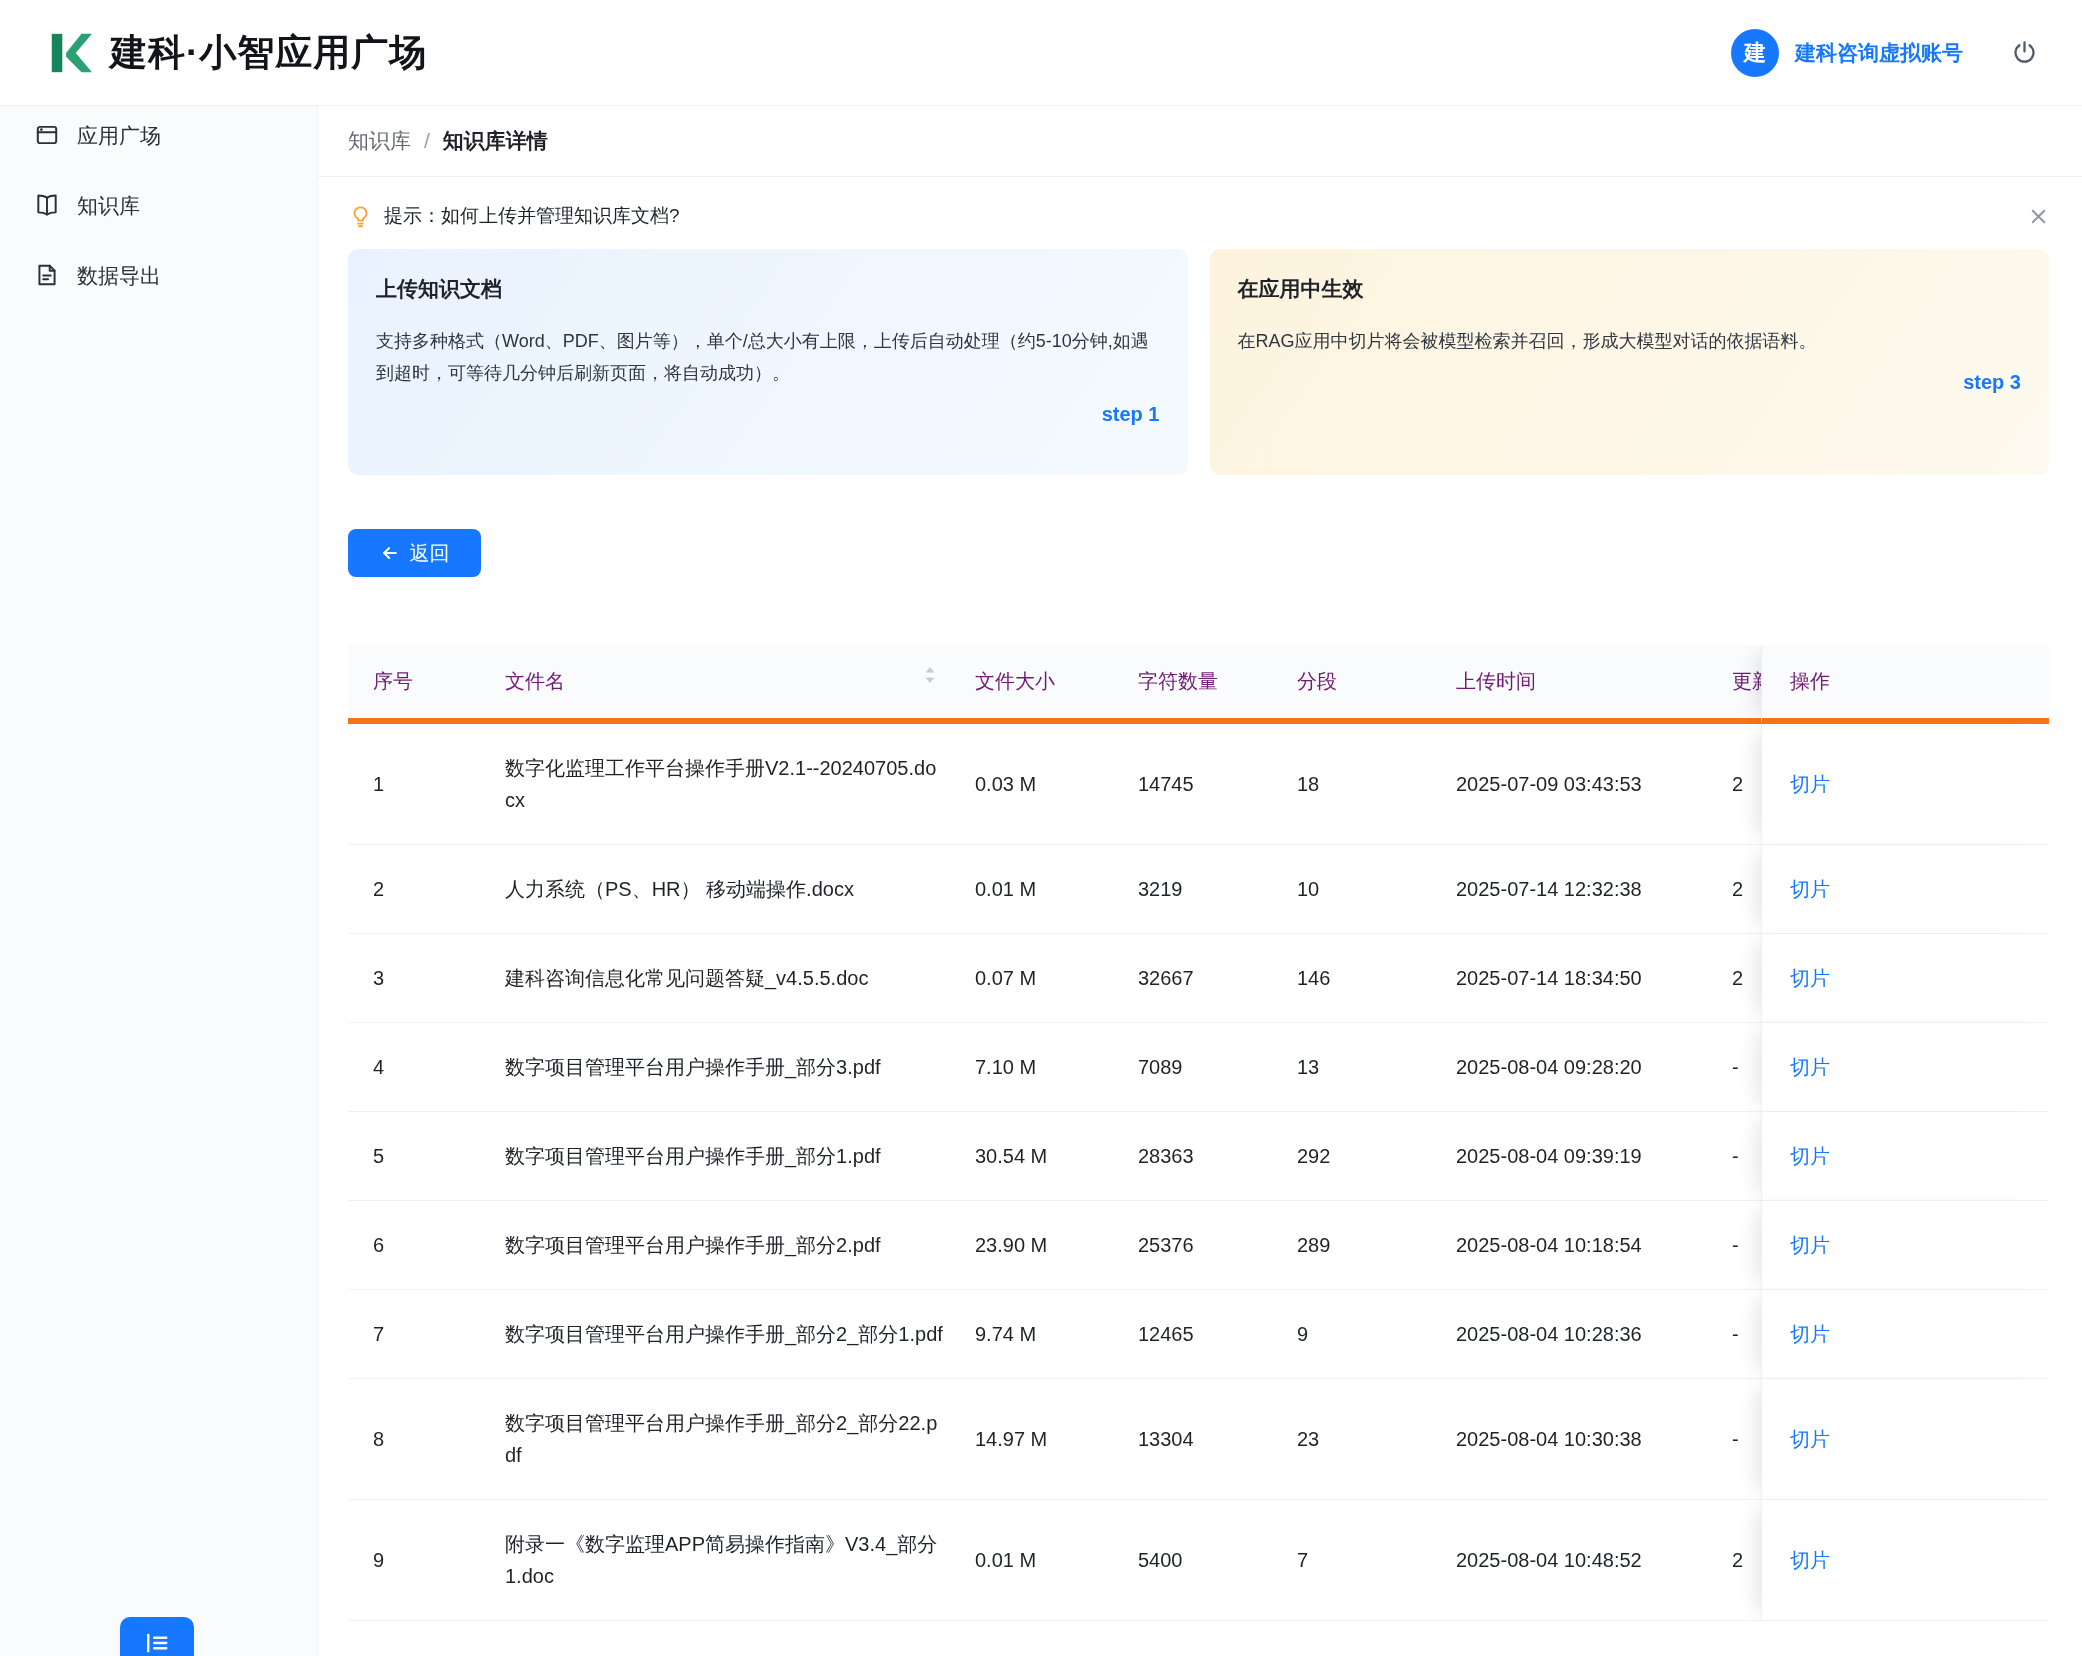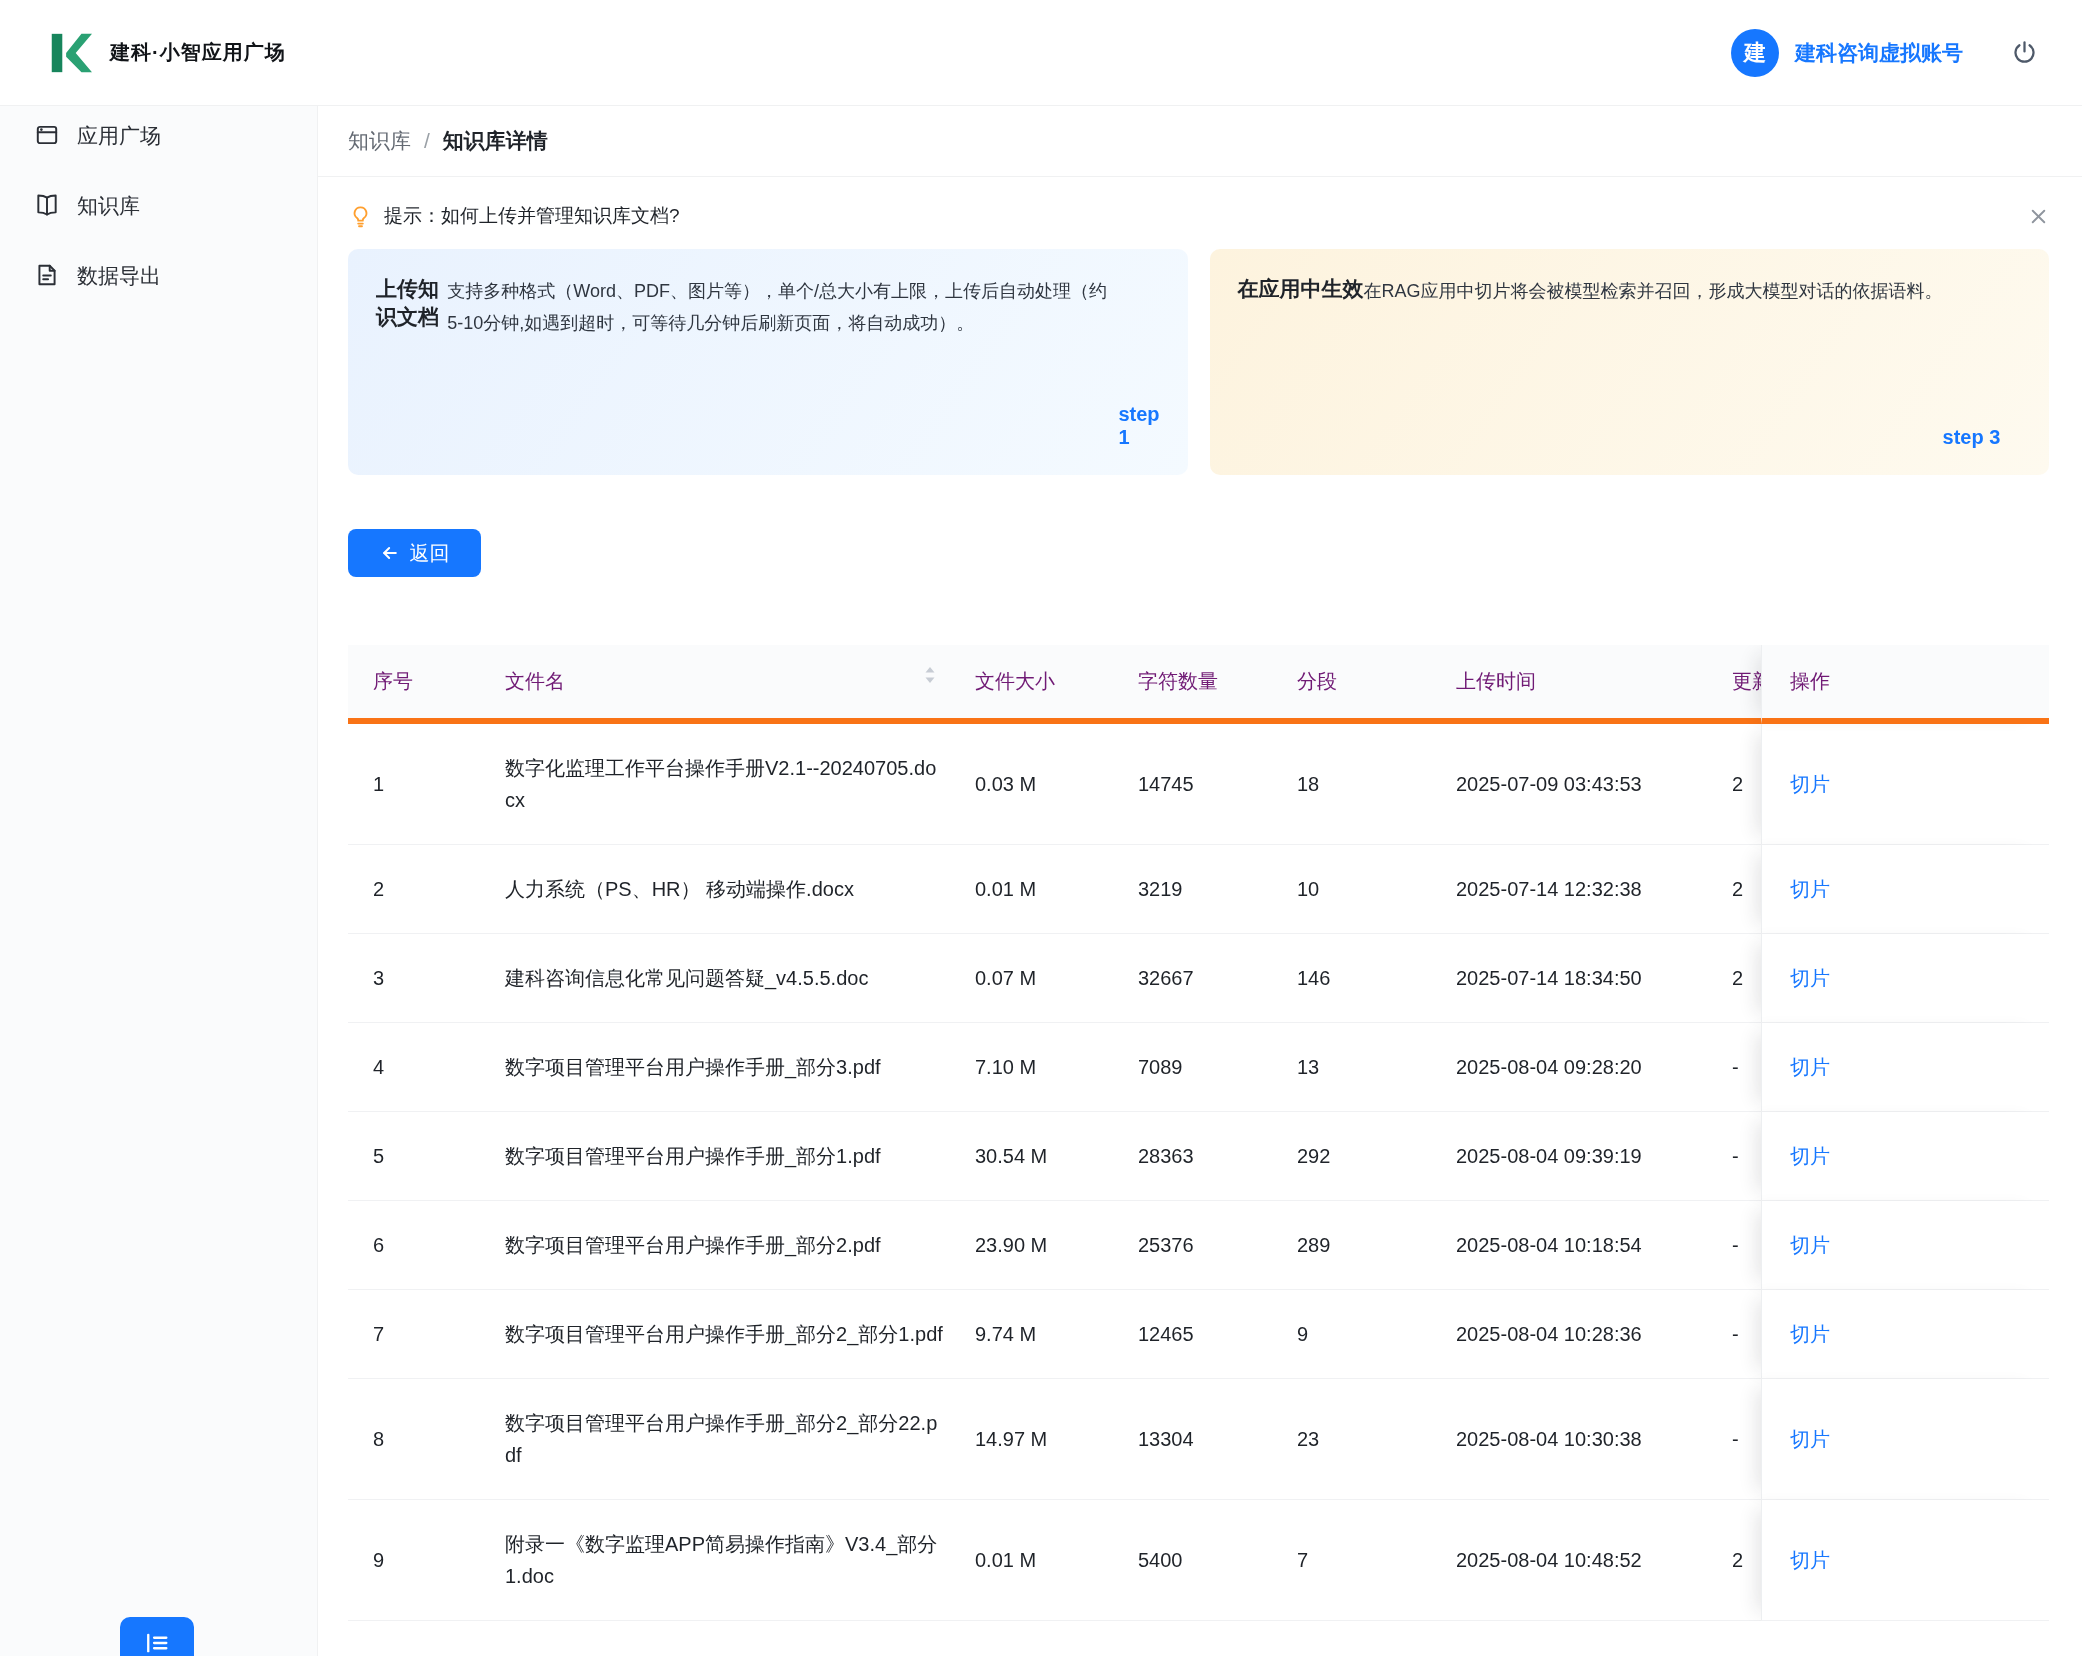--- a/index.html
+++ b/index.html
@@ -8,21 +8,21 @@
     background: #fff; color: #1f2329;
     font-family: "Liberation Sans", "DejaVu Sans", sans-serif;
   }
   
   .topbar {
     height: 106px; display: flex; align-items: center;
     padding: 0 44px 0 46px; background: #fff;
     border-bottom: 1px solid #f0f1f2; position: relative; z-index: 20;
   }
   .brand { display: flex; align-items: center; gap: 18px; }
-  .brand-title { font-size: 20px; font-weight: 700; letter-spacing: 1px; color: #111418; }
+  .brand-title { font-size: 37px; font-weight: 700; letter-spacing: 1px; color: #111418; }
   .topbar-right { margin-left: auto; display: flex; align-items: center; gap: 16px; }
   .avatar {
     width: 48px; height: 48px; border-radius: 50%;
     background: var(--primary, #1677ff); color: #fff;
     font-size: 22px; font-weight: 700;
     display: flex; align-items: center; justify-content: center;
   }
   .account-name { color: var(--primary, #1677ff); font-size: 21px; font-weight: 700; }
   .power-btn { margin-left: 32px; cursor: pointer; display: flex; align-items: center; }
   
@@ -49,21 +49,21 @@
   }
   .crumb-parent { color: #646a73; cursor: pointer; }
   .crumb-sep { color: #9aa0a6; margin: 0 13px; }
   .crumb-current { color: #1f2329; font-weight: 700; }
   
   .tip-row { margin-top: 26px; display: flex; align-items: center; gap: 11px; font-size: 19px; color: #1f2329; }
   .tip-close { margin-left: auto; cursor: pointer; display: flex; align-items: center; }
   .cards { margin-top: 20px; display: flex; gap: 22px; }
   .card {
     flex: 1; height: 226px; border-radius: 10px; padding: 26px 28px;
-    display: flex; flex-direction: row;
+    display: flex; flex-direction: column;
   }
   .card-blue  { background: linear-gradient(125deg, var(--card_blue,  #e9f2fe), #f4faff); }
   .card-cyan  { background: linear-gradient(125deg, var(--card_cyan,  #e4fbf4), #eefcfd); }
   .card-amber { background: linear-gradient(125deg, var(--card_amber, #fdf3de), #fefaef); }
   .card-title { font-size: 21px; font-weight: 700; color: #1f2329; margin-bottom: 22px; }
   .card-body  { font-size: 18px; line-height: 32px; color: #2f3640; }
   .card-step  { margin-top: 14px; align-self: flex-end; color: var(--primary, #1677ff); font-weight: 700; font-size: 20px; }
   
   .back-btn {
     margin-top: 54px; width: 133px; height: 48px;

